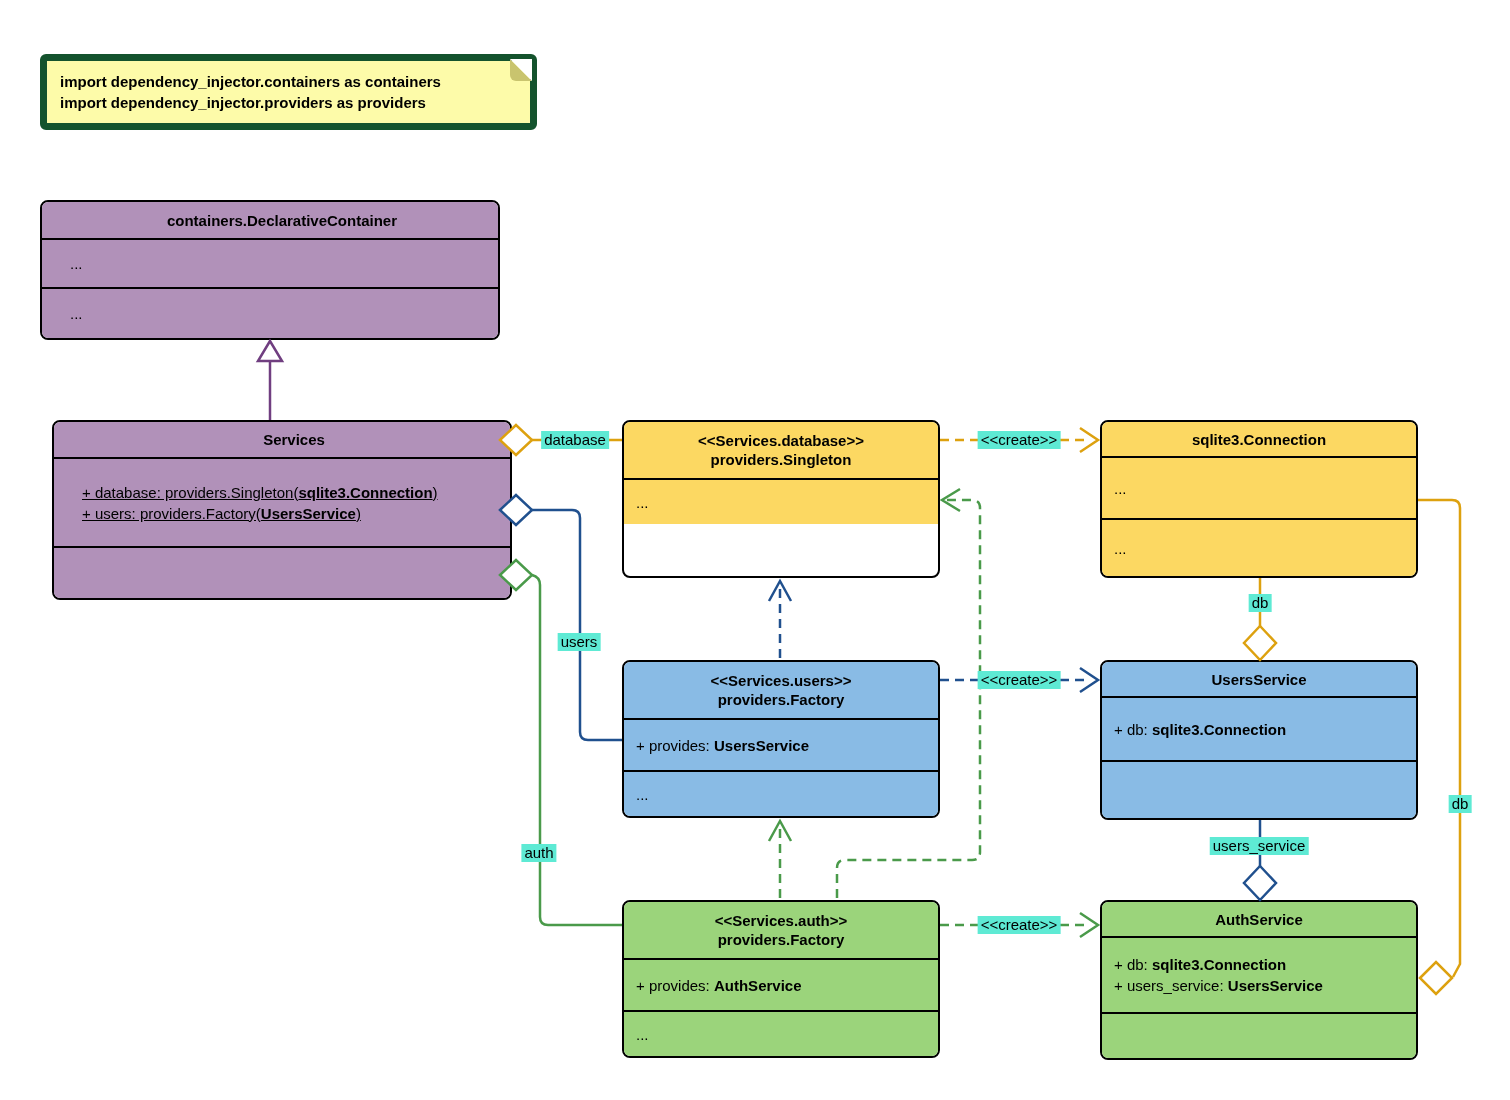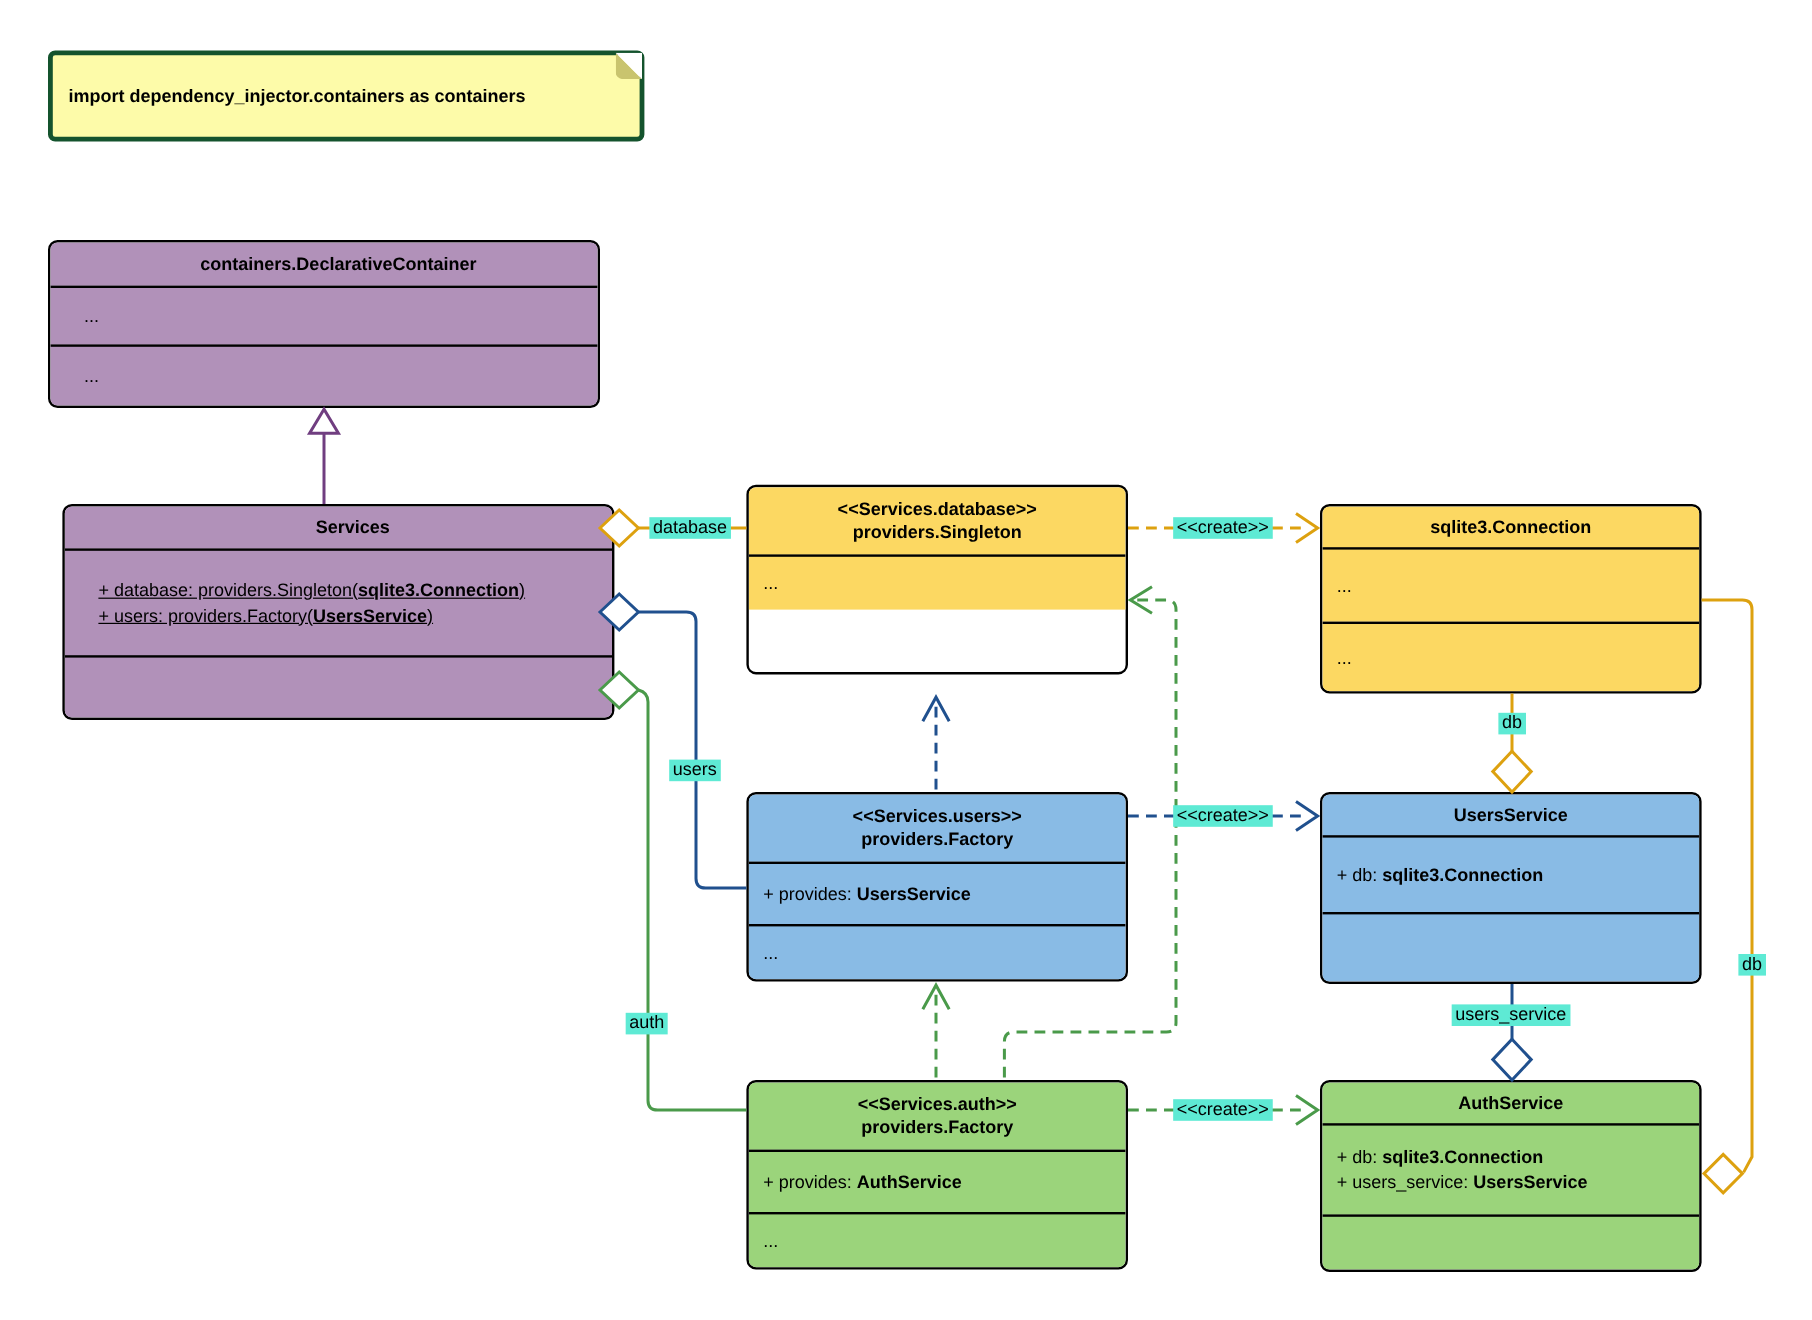--- a/index.html
+++ b/index.html
@@ -10,22 +10,22 @@
     --note-fill:#fdfba9;   --ink:#000;
   }
   html,body{margin:0;padding:0;}
   body{
     width:1510px;height:1100px;position:relative;background:#fff;
     font-family:"Liberation Sans",sans-serif;color:var(--ink);overflow:hidden;
   }
   .canvas{position:absolute;inset:0;}
   
   .note{
-    position:absolute;left:40px;top:42px;width:497px;height:76px;
-    background:var(--note-fill);border:4px solid #14532d;border-radius:6px;
+    position:absolute;left:40px;top:54px;width:497px;height:76px;
+    background:var(--note-fill);border:7px solid #14532d;border-radius:6px;
     box-sizing:border-box;display:flex;flex-direction:column;justify-content:center;
     padding-left:13px;font-weight:bold;font-size:15px;line-height:21px;
   }
   .note::after{
     content:"";position:absolute;top:-2px;right:-2px;width:0;height:0;
     border-style:solid;border-width:0 22px 22px 0;
     border-color:#fff #fff #c9c46e #c9c46e;border-bottom-left-radius:6px;
   }
   
   .uml-box{
@@ -52,20 +52,21 @@
   }
   svg.wires{position:absolute;inset:0;z-index:4;pointer-events:none;}
 </style>
 </head>
 <body>
 
 <div class="canvas">
 
   <div class="note">
     <div>import dependency_injector.containers as containers</div>
+    <div>import dependency_injector.providers as providers</div>
   </div>
 
   <div class="uml-box purple" style="left:40px;top:200px;width:460px;height:140px;">
     <div class="sec title" style="height:36px">containers.DeclarativeContainer</div>
     <div class="sec" style="height:49px">
       <div class="attr-line">...</div>
     </div>
     <div class="sec" style="height:51px">
       <div class="attr-line">...</div>
     </div>
@@ -73,21 +74,21 @@
 
   <div class="uml-box purple" style="left:52px;top:420px;width:460px;height:180px;">
     <div class="sec title" style="height:35px">Services</div>
     <div class="sec" style="height:89px">
       <div class="attr-line underlined"><span>+ database: providers.Singleton(</span><span class="b">sqlite3.Connection</span><span>)</span></div>
       <div class="attr-line underlined"><span>+ users: providers.Factory(</span><span class="b">UsersService</span><span>)</span></div>
     </div>
     <div class="sec" style="height:52px"></div>
   </div>
 
-  <div class="uml-box yellow" style="left:622px;top:404px;width:318px;height:158px;">
+  <div class="uml-box yellow" style="left:622px;top:420px;width:318px;height:158px;">
     <div class="sec title" style="height:56px">
       <div>&lt;&lt;Services.database&gt;&gt;</div>
       <div>providers.Singleton</div>
     </div>
     <div class="sec" style="height:46px">
       <div class="attr-line">...</div>
     </div>
   </div>
 
   <div class="uml-box yellow" style="left:1100px;top:420px;width:318px;height:158px;">

